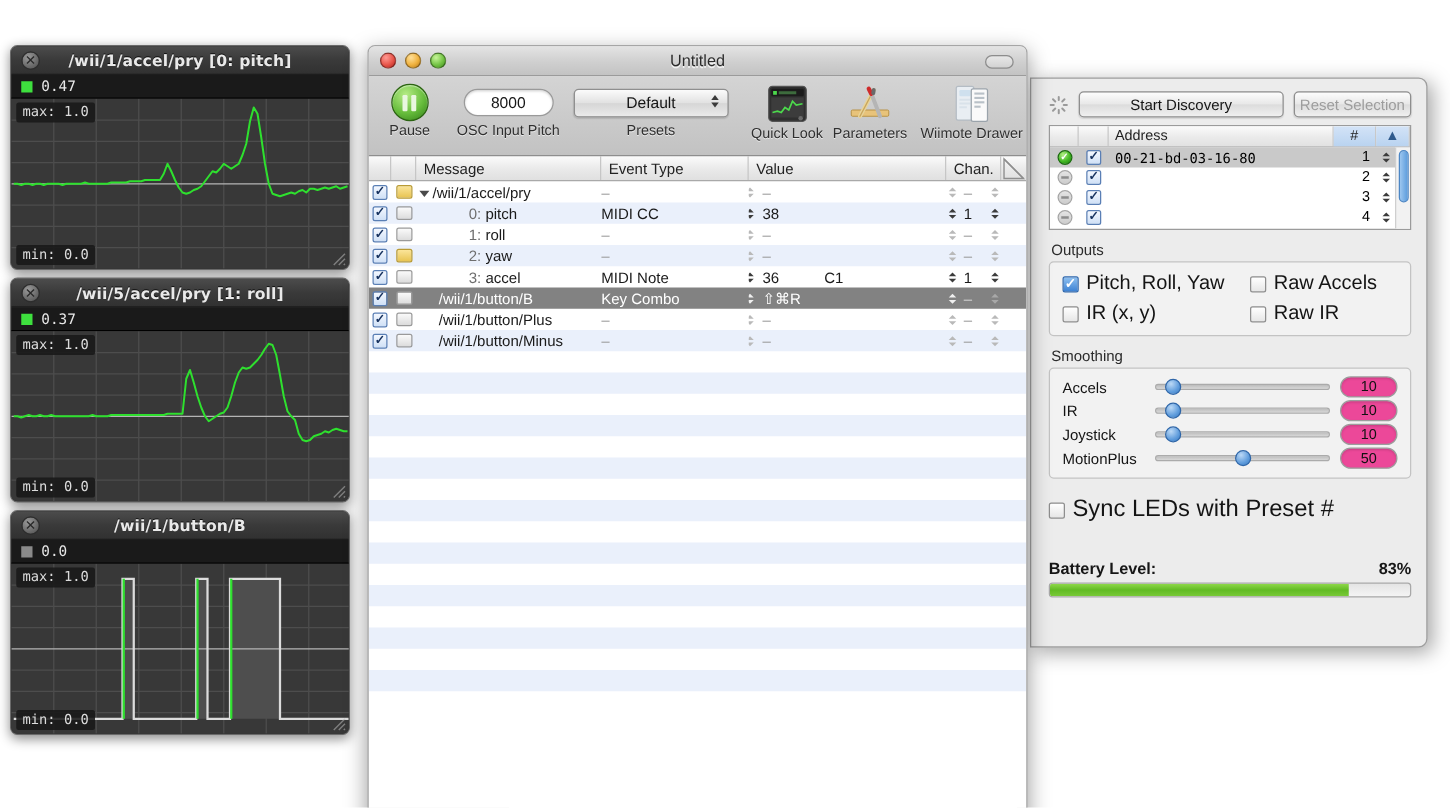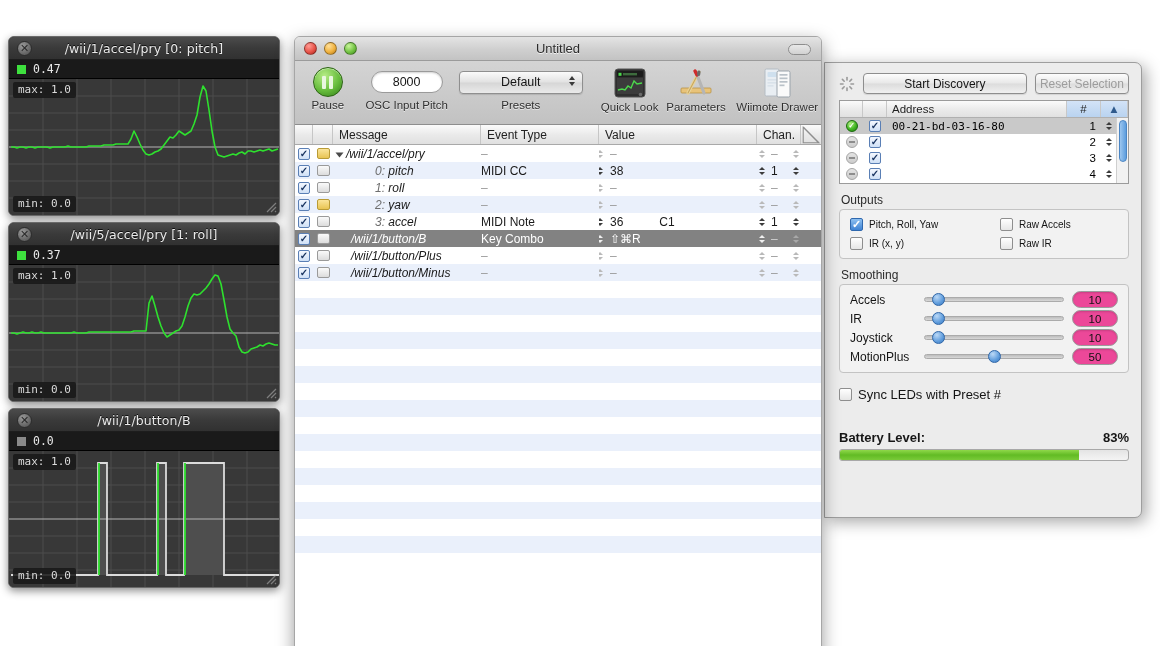--- a/index.html
+++ b/index.html
@@ -30,21 +30,21 @@
     position:absolute; left:8px; top:4px; width:15px; height:15px;
     border-radius:50%;
     background:radial-gradient(circle at 35% 30%, #9a9a9a, #6a6a6a 60%, #4e4e4e 100%);
     border:1px solid #2d2d2d;
     display:flex; align-items:center; justify-content:center;
     color:#2a2a2a; font-size:11px; line-height:1; font-weight:bold;
     font-family:"DejaVu Sans", sans-serif;
   }
   .gw-title-text{
     width:100%; text-align:center; color:#e9e9e9;
-    font-size:12.5px; font-weight:normal; letter-spacing:.1px;
+    font-size:12.5px; font-weight:bold; letter-spacing:.1px;
     text-shadow:0 -1px 0 rgba(0,0,0,.8);
     font-family:"DejaVu Sans", sans-serif;
   }
   .gw-readout{
     height:19px; background:#1a1a1a; display:flex; align-items:center;
     padding-left:8px; gap:7px; border-bottom:1px solid #000;
   }
   .gw-swatch{ width:9px; height:9px; display:inline-block; }
   .gw-val{
     color:#e8e8e8; font-size:11.5px;
@@ -165,21 +165,21 @@
     width:12px;height:12px;border:1px solid #5a7fb5;border-radius:2px;
     background:linear-gradient(to bottom,#f4f8ff,#cfe0f6);
     display:flex;align-items:center;justify-content:center;
     font-size:10px;color:#16315e;line-height:1;font-weight:bold;
   }
   .chip{ width:13px;height:11px;border:1px solid #9a9a9a;border-radius:2px;
          background:linear-gradient(to bottom,#fafafa,#dcdcdc); }
   .chip.yellow{ background:linear-gradient(to bottom,#fbe59a,#e8c452); border-color:#b99b35; }
   .c-chk{ width:18px; display:flex; justify-content:center; }
   .c-chip{ width:20px; display:flex; justify-content:center; }
-  .c-msg{ width:148px; padding-left:4px; overflow:hidden; white-space:nowrap;font-style:italic; }
+  .c-msg{ width:148px; padding-left:4px; overflow:hidden; white-space:nowrap; }
   .c-evt{ width:118px; overflow:hidden; white-space:nowrap; }
   .c-val{ width:158px; display:flex; align-items:center; gap:0; overflow:hidden; white-space:nowrap; }
   .c-chan{ width:30px; }
   .stepper{
     width:9px; height:13px; display:flex; flex-direction:column;
     justify-content:center; align-items:center; gap:2px; flex:0 0 9px;
   }
   .st-up,.st-dn{ width:0;height:0;border-left:3px solid transparent;border-right:3px solid transparent; }
   .st-up{ border-bottom:3.5px solid #3c3c3c; }
   .st-dn{ border-top:3.5px solid #3c3c3c; }
@@ -261,21 +261,21 @@
 
   .grp-label{ font-size:12px; color:#2b2b2b; margin:9px 0 2px 2px; }
   .grp-box{ border:1px solid #c3c3c3; border-radius:4px; background:#f2f2f2; padding:8px 10px; }
   .chk{
     width:13px;height:13px;border:1px solid #8e8e8e;border-radius:2px;
     background:linear-gradient(to bottom,#ffffff,#e6e6e6); flex:0 0 13px;
     display:flex;align-items:center;justify-content:center;
   }
   .chk.on{ background:linear-gradient(to bottom,#8ec0f0,#3d82d4); border-color:#2f68ae; }
   .chk.on::after{ content:"✓"; color:#fff; font-size:11px; line-height:1; font-weight:bold; }
-  .cline{ display:flex; align-items:center; gap:6px; font-size:10px; color:#141414; }
+  .cline{ display:flex; align-items:center; gap:6px; font-size:16px; color:#141414; }
   .mp-popup{
     width:148px; height:19px; border-radius:4px;
     background:linear-gradient(to bottom,#fcfcfc 0%,#e6e6e6 48%,#dadada 52%,#efefef 100%);
     border:1px solid #8f8f8f; display:flex; align-items:center; padding-left:8px;
     position:relative; font-size:11px; color:#111;
   }
   .mp-arrows{
     position:absolute; right:2px; top:1px; width:15px; height:15px; border-radius:3px;
     background:linear-gradient(to bottom,#6aa3e0,#3d7cc4); border:1px solid #2e63a4;
     display:flex; flex-direction:column; align-items:center; justify-content:center; gap:2px;
@@ -603,21 +603,21 @@
     <div class="slider-row">
       <span class="sl-name">MotionPlus</span>
       <span class="sl-track">
         <span class="sl-bar"></span>
           <span class="sl-knob" style="left:46%"></span>
       </span>
       <span class="sl-field">50</span>
     </div>
   </div>
 
-  <label class="cline" style="margin-top:14px;font-size:13px;">
+  <label class="cline" style="margin-top:14px;font-size:19px;">
     <span class="chk"></span>
     <span>Sync LEDs with Preset #</span>
   </label>
 
   <div style="margin-top:28px;">
     <div class="batt-row">
       <span class="batt-label">Battery Level:</span>
       <span class="batt-pct">83%</span>
     </div>
     <div class="batt-track">

